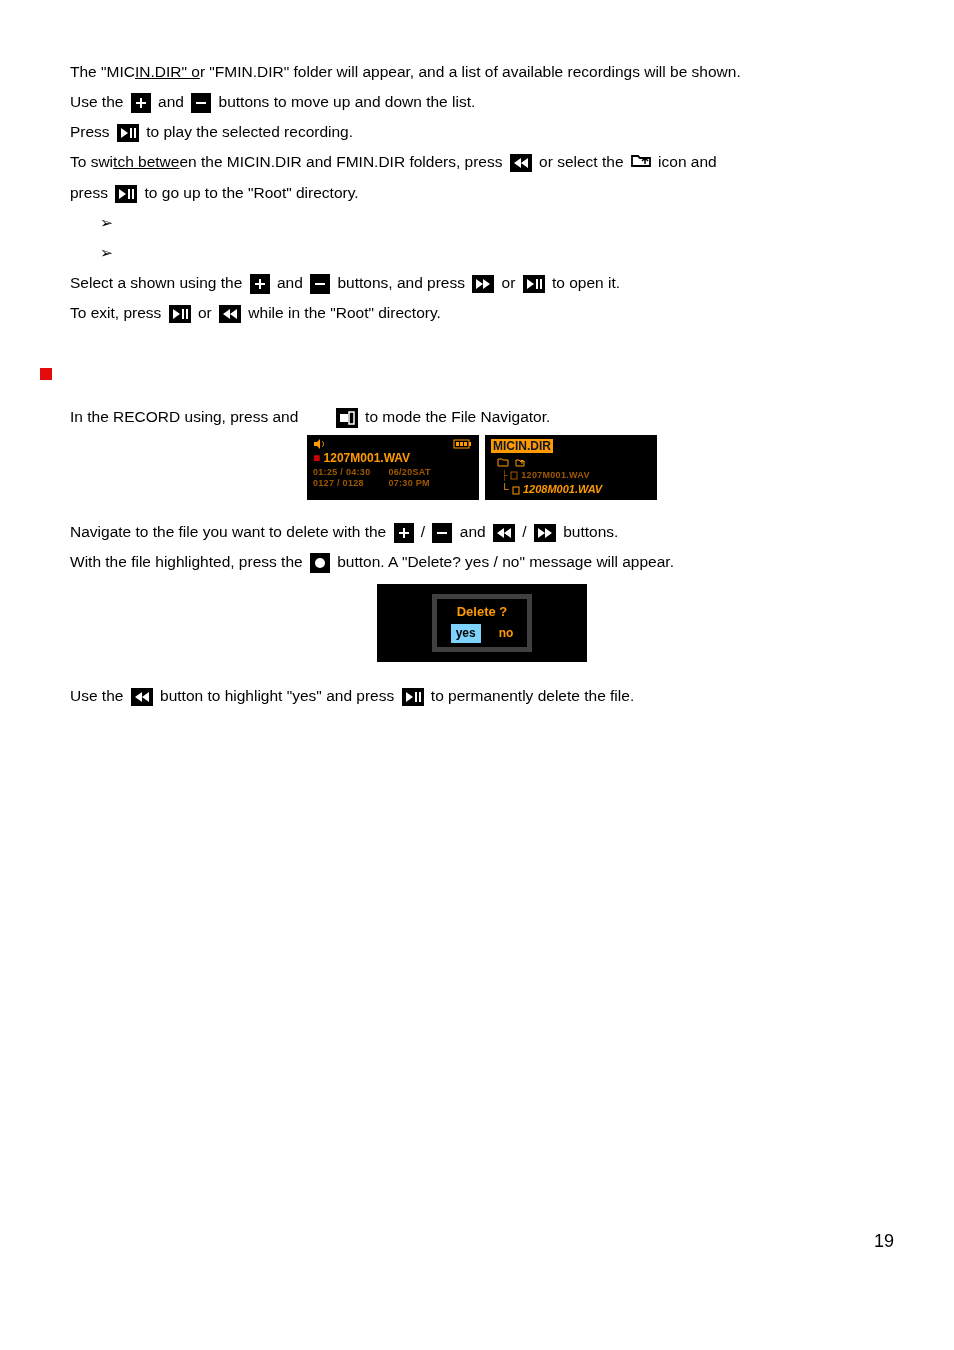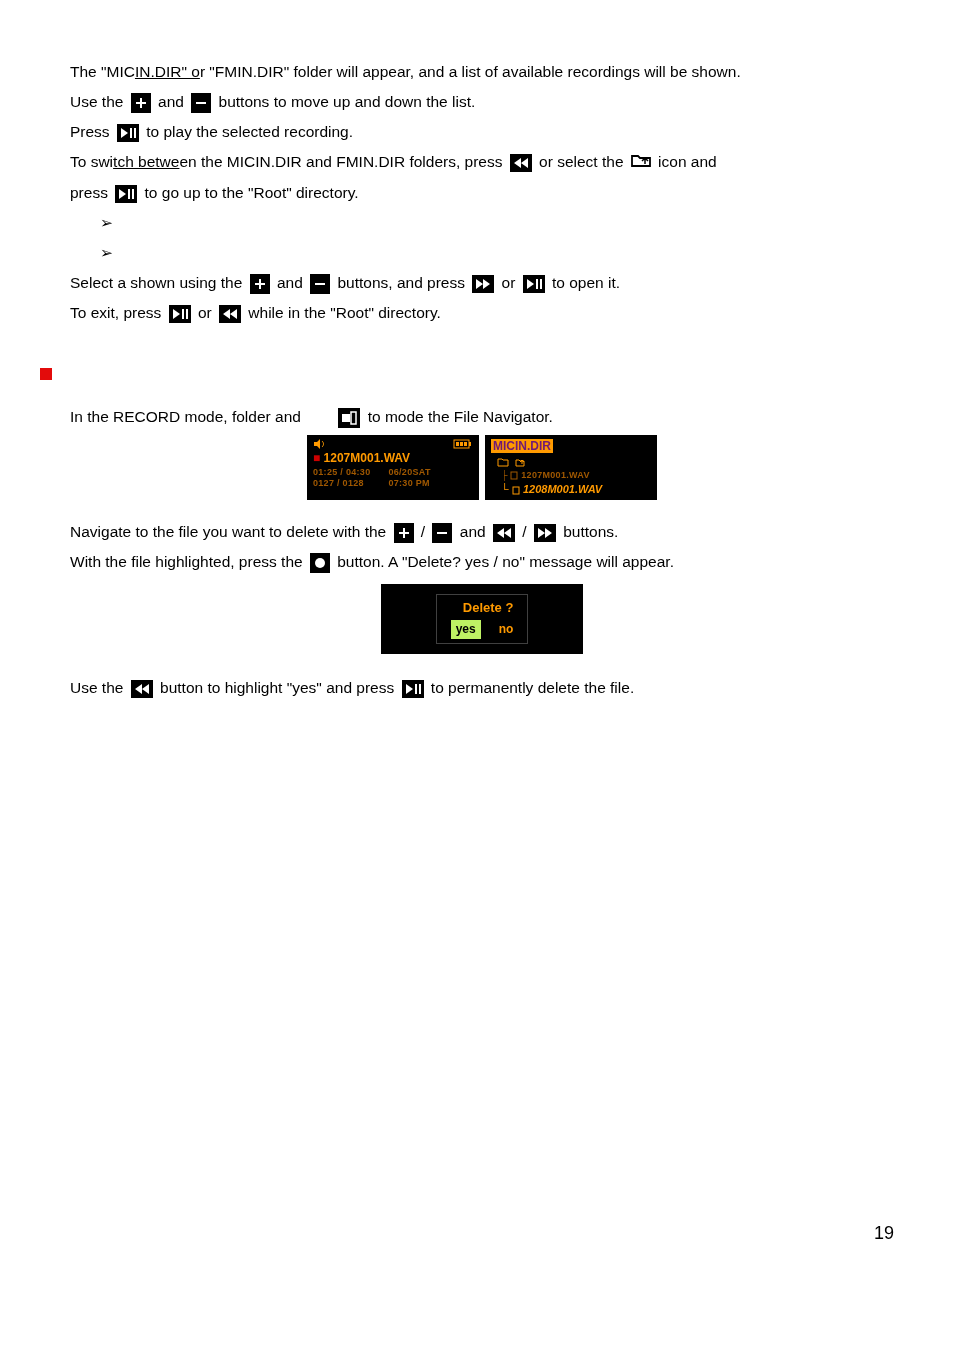--- a/index.html
+++ b/index.html
@@ -60,27 +60,27 @@
   .lcd-right { width:160px; }
   .lcd .orange { color:#ff9a00; }
   .lcd .dim { color:#a05800; font-size:9px; letter-spacing:0.3px;}
   .lcd svg { vertical-align:middle; }
   .delete-wrap { display:flex; justify-content:center; margin:10px 0 22px 0;}
   .delete-box {
     background:#000;
     padding:10px 55px;
   }
   .delete-inner {
-    border:1px solid #404040;
+    border:5px solid #404040;
     padding:3px 14px 4px 14px;
-    text-align:right;
+    text-align:center;
   }
   .delete-q { color:#ff9a00; font-weight:bold; font-size:13px; font-family:Arial,sans-serif;}
   .yesno { display:flex; gap:18px; justify-content:center; margin-top:2px;}
-  .yes { background:#bef264; color:#000; padding:0 5px; font-size:12px; font-weight:bold; font-family:Arial,sans-serif;}
+  .yes { background:#7dd3fc; color:#000; padding:0 5px; font-size:12px; font-weight:bold; font-family:Arial,sans-serif;}
   .no { color:#ff9a00; font-size:12px; font-weight:bold; font-family:Arial,sans-serif;}
   .page-num { text-align:right; margin-top:520px; font-size:18px;}
 </style>
 </head>
 <body>
 
 <p>
   <span>The "MIC</span><span class="u">IN.DIR" o</span><span>r "FMIN.DIR" folder will appear, and a list of available recordings will be shown.</span>
 </p>
 
@@ -141,21 +141,21 @@
         <rect x="14" y="1" width="2" height="10" fill="#fff"></rect>
       </svg></span><span> or </span><span class="btn sq"><svg width="16" height="12">
         <path d="M8 1l-7 5 7 5z M15 1l-7 5 7 5z" fill="#fff"></path>
       </svg></span><span> while in the "Root" directory.</span>
 </p>
 
 <div class="section-spacer"></div>
 <div style="margin-left:-30px;margin-bottom:20px;"><span class="red-box"></span></div>
 
 <p>
-  <span>In the RECORD mode, folder and </span>&nbsp;&nbsp;&nbsp;&nbsp;&nbsp;&nbsp;&nbsp;<span class="btn sq"><svg width="16" height="14">
+  <span>In the RECORD using, press and </span>&nbsp;&nbsp;&nbsp;&nbsp;&nbsp;&nbsp;&nbsp;<span class="btn sq"><svg width="16" height="14">
         <rect x="1" y="3" width="8" height="8" fill="#fff"></rect>
         <rect x="10" y="1" width="5" height="12" fill="none" stroke="#fff" stroke-width="1.5"></rect>
       </svg></span><span> to mode the File Navigator.</span>
 </p>
 
 <div class="lcd-row">
   <div class="lcd lcd-left">
     <div style="display:flex;justify-content:space-between;">
       <svg width="14" height="10">
           <path d="M1 3h3l3-3v10l-3-3H1z" fill="#ff9a00"></path>
@@ -175,21 +175,21 @@
         <div class="dim">01:25 / 04:30</div>
         <div class="dim">0127 / 0128</div>
       </div>
       <div>
         <div class="dim">06/20SAT</div>
         <div class="dim">07:30 PM</div>
       </div>
     </div>
   </div>
   <div class="lcd lcd-right">
-    <div><span style="background:#ff9a00;color:#701a75;padding:0 2px;">MICIN.DIR</span></div>
+    <div><span style="background:#ff9a00;color:#0f172a;padding:0 2px;">MICIN.DIR</span></div>
     <div style="margin-left:6px;"><svg width="12" height="10">
           <path d="M1 9V2h4l1 1h5v6z" fill="none" stroke="#ff9a00"></path>
         </svg> <span class="folder-icon" style="vertical-align:baseline;"><svg width="10" height="9">
             <path d="M1 8V2h3l1 1h4v5z" fill="none" stroke="#ff9a00"></path>
             <path d="M7 3v3M5 4l2-2 2 2" stroke="#ff9a00" fill="none"></path>
           </svg></span></div>
     <div class="dim" style="margin-left:10px;">├ <svg width="8" height="9" style="vertical-align:middle">
           <rect x="1" y="1" width="6" height="7" stroke="#a05800" fill="none"></rect>
         </svg> <span>1207M001.WAV</span></div>
     <div class="orange" style="margin-left:10px;font-size:11px;font-style:italic;">└ <svg width="8" height="9" style="vertical-align:middle">

